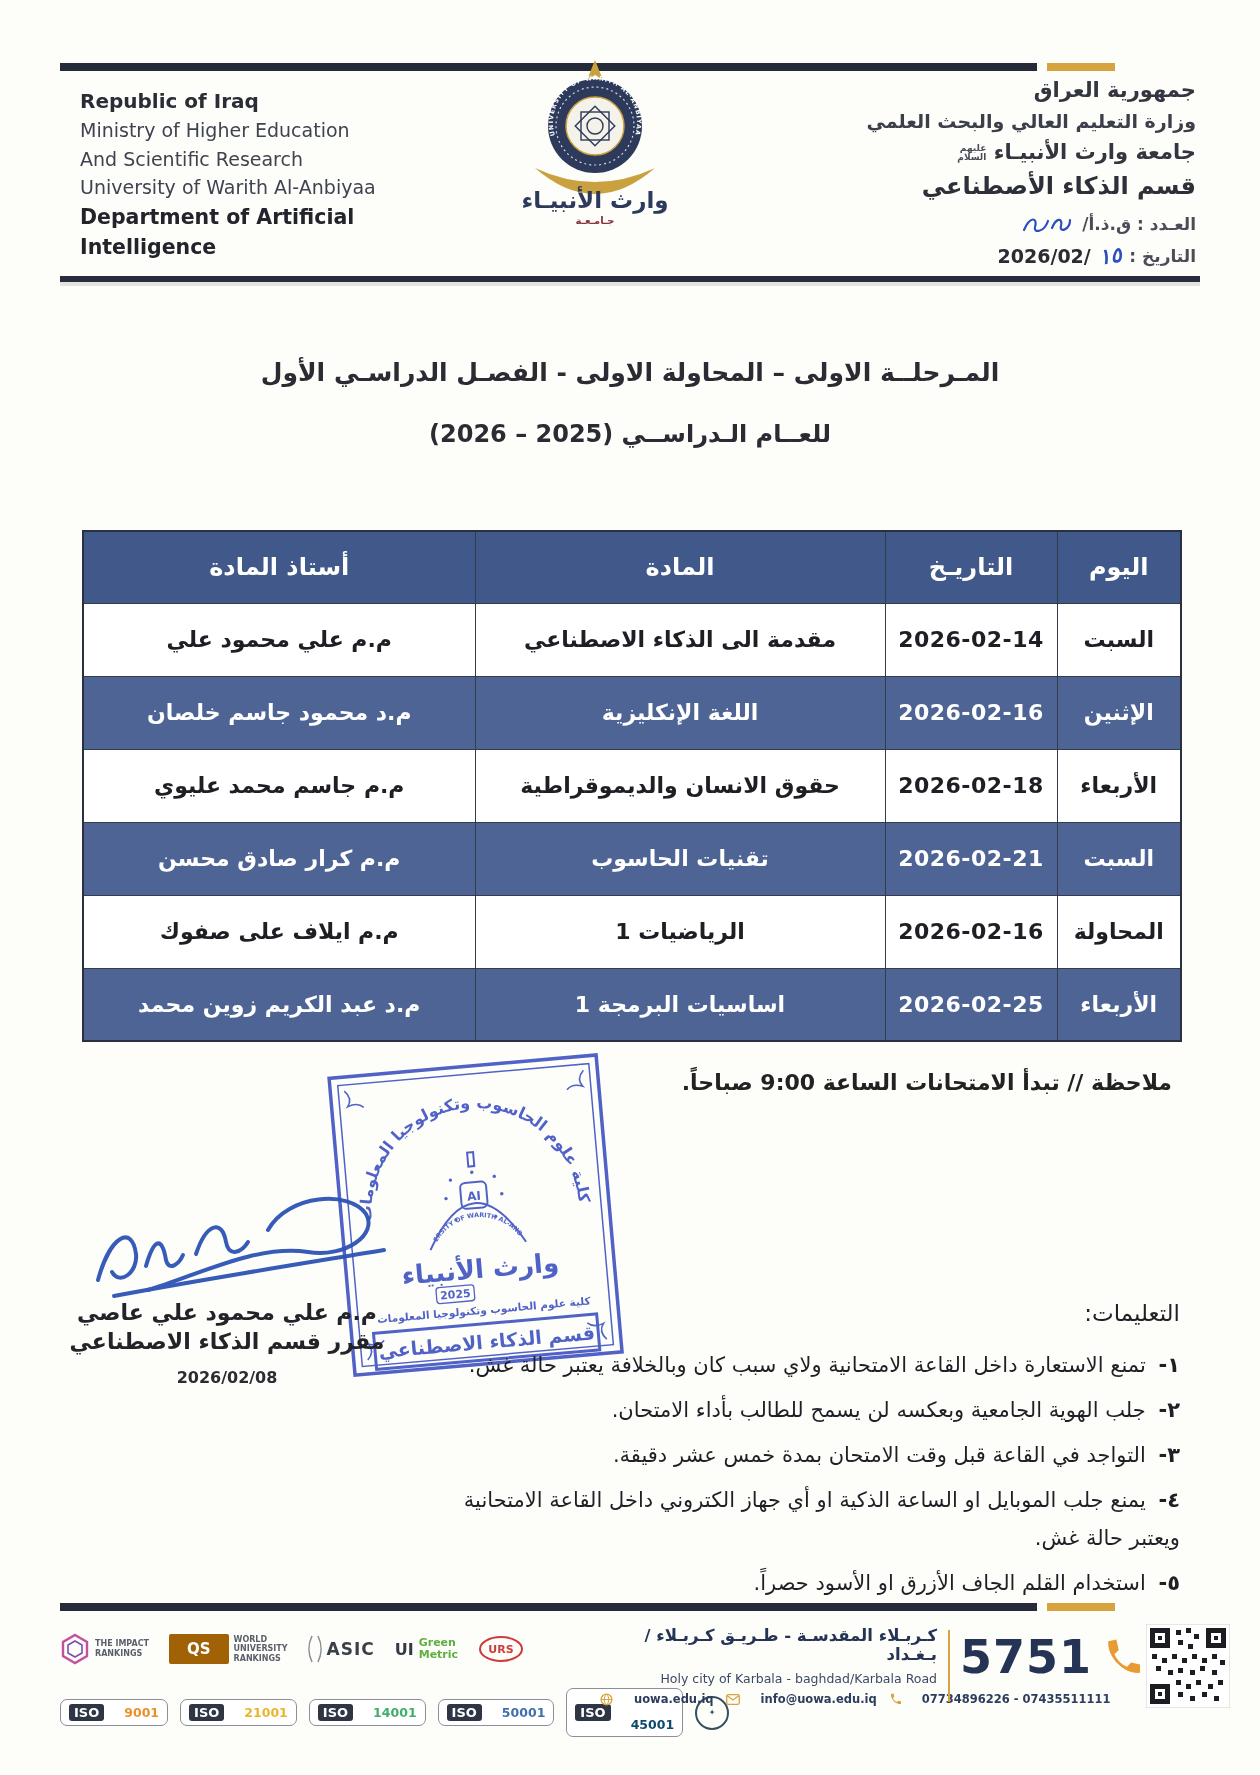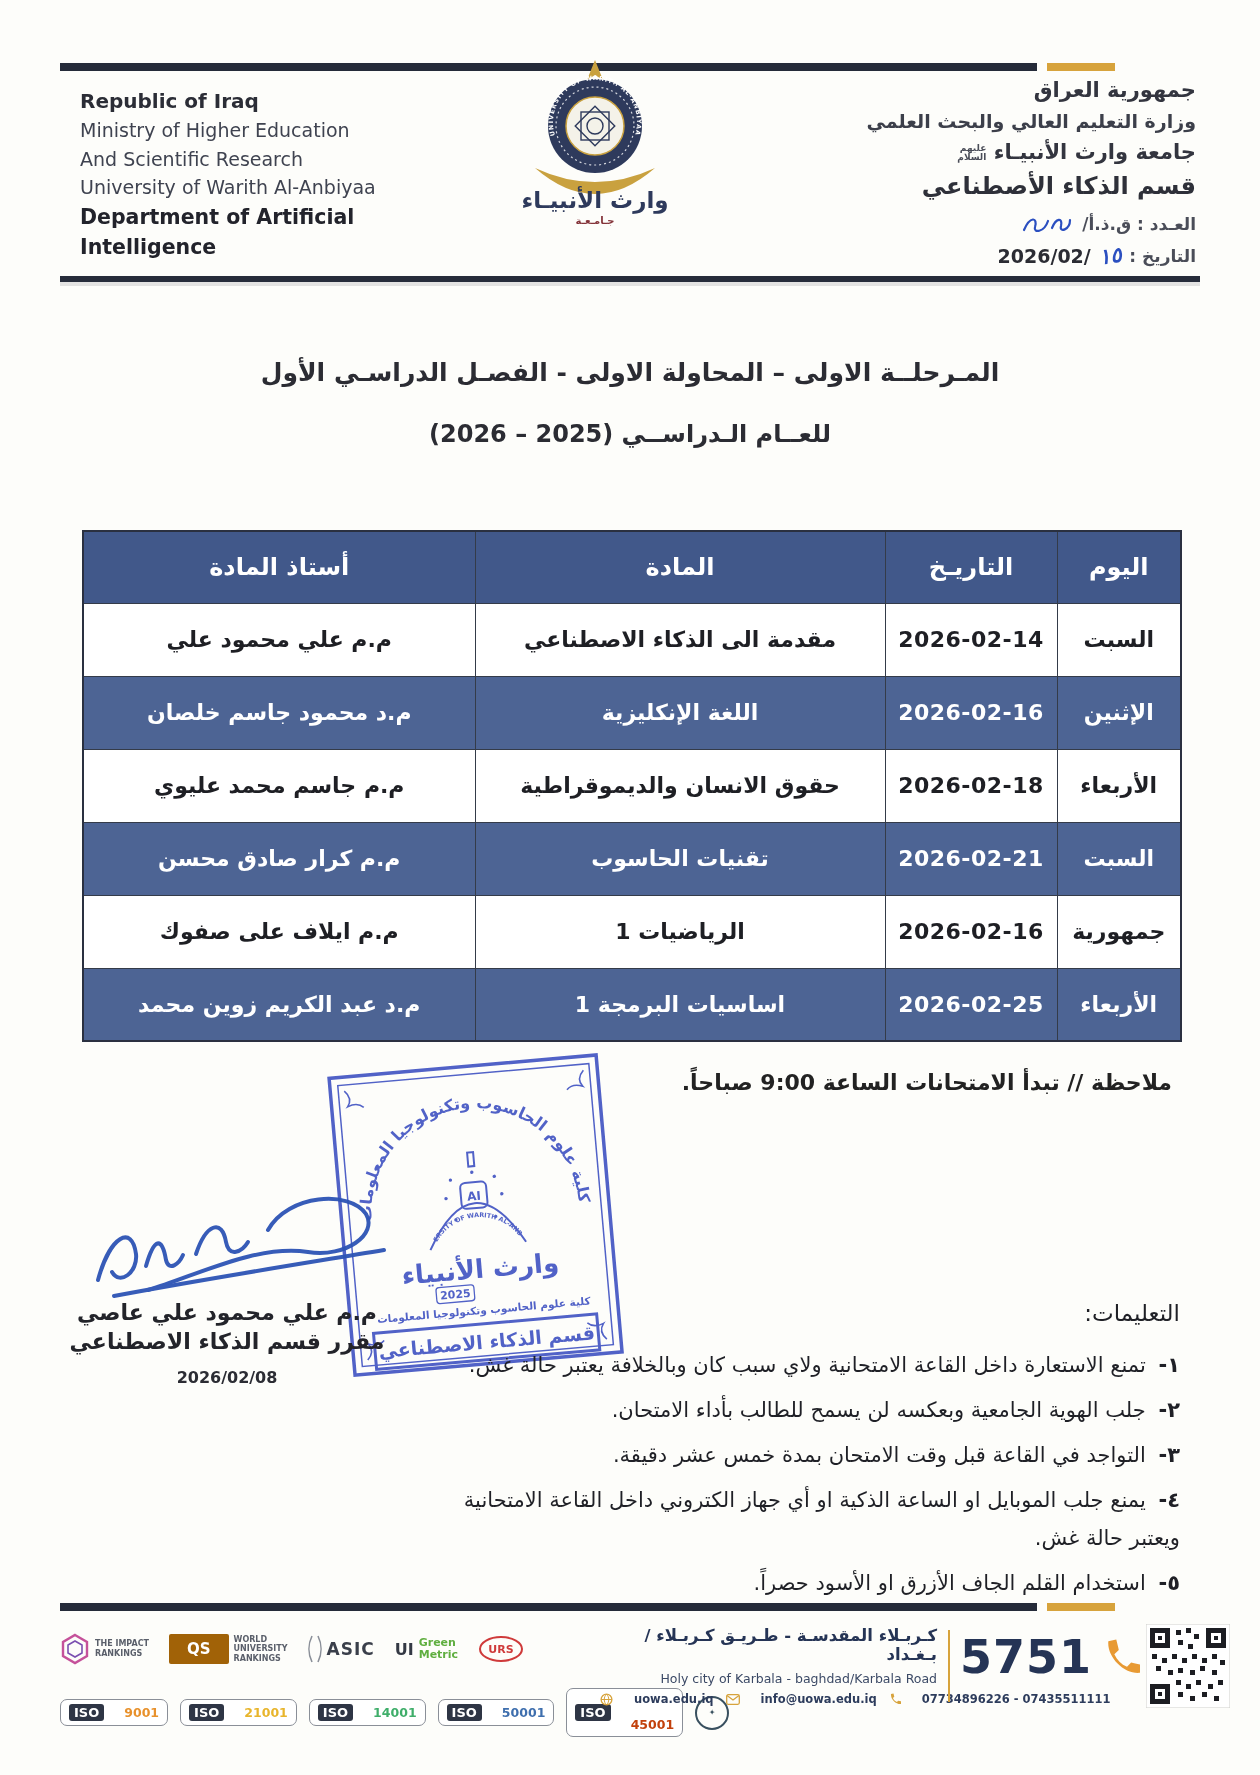--- a/index.html
+++ b/index.html
@@ -198,21 +198,21 @@
         <td>حقوق الانسان والديموقراطية</td>
         <td>م.م جاسم محمد عليوي</td>
       </tr>
       <tr class="row-b">
         <td>السبت</td>
         <td class="date ltr">2026-02-21</td>
         <td>تقنيات الحاسوب</td>
         <td>م.م كرار صادق محسن</td>
       </tr>
       <tr class="row-w">
-        <td>جمهورية</td>
+        <td>المحاولة</td>
         <td class="date ltr">2026-02-16</td>
         <td>الرياضيات 1</td>
         <td>م.م ايلاف على صفوك</td>
       </tr>
       <tr class="row-b">
         <td>الأربعاء</td>
         <td class="date ltr">2026-02-25</td>
         <td>اساسيات البرمجة 1</td>
         <td>م.د عبد الكريم زوين محمد</td>
       </tr>
@@ -359,21 +359,21 @@
     <div class="iso">
       <span class="tag">ISO</span>
       <span class="num" style="color: rgb(63, 174, 106);">14001</span>
     </div>
     <div class="iso">
       <span class="tag">ISO</span>
       <span class="num" style="color: rgb(63, 111, 174);">50001</span>
     </div>
     <div class="iso">
       <span class="tag">ISO</span>
-      <span class="num" style="color: #c2410c; margin-top: 24px;">45001</span>
+      <span class="num" style="color: #0c4a6e; margin-top: 24px;">45001</span>
     </div>
     <div class="seal">✦</div>
   </div>
 
   <div class="addr">
     <div class="a-ar">كـربـلاء المقدسـة  -  طـريـق كـربـلاء / بـغـداد</div>
     <div class="a-en">Holy city of Karbala - baghdad/Karbala Road</div>
   </div>
   <div class="contact-row">
     <div class="contact">

